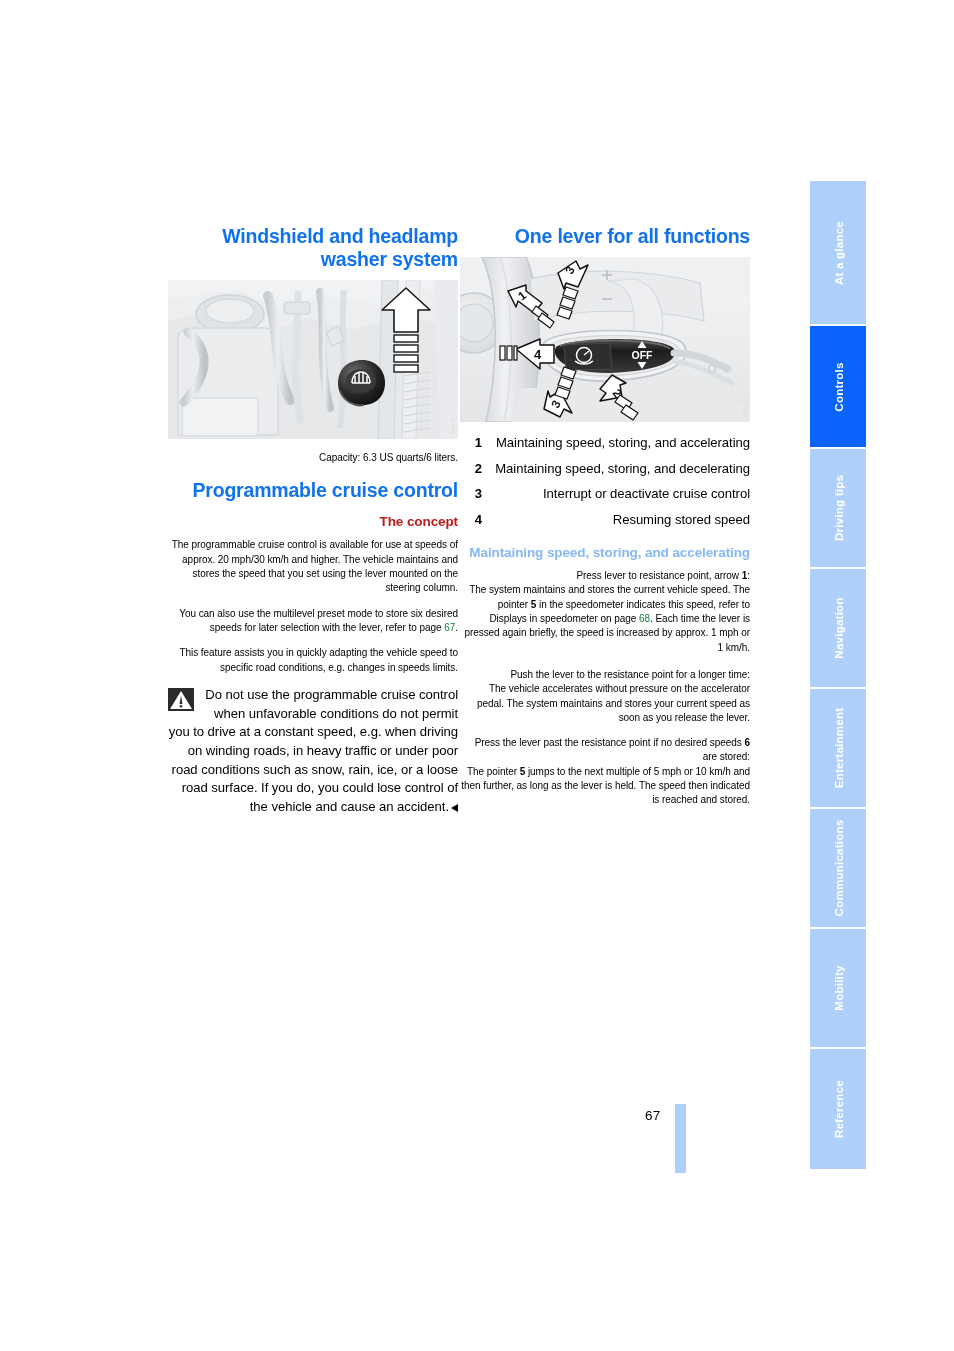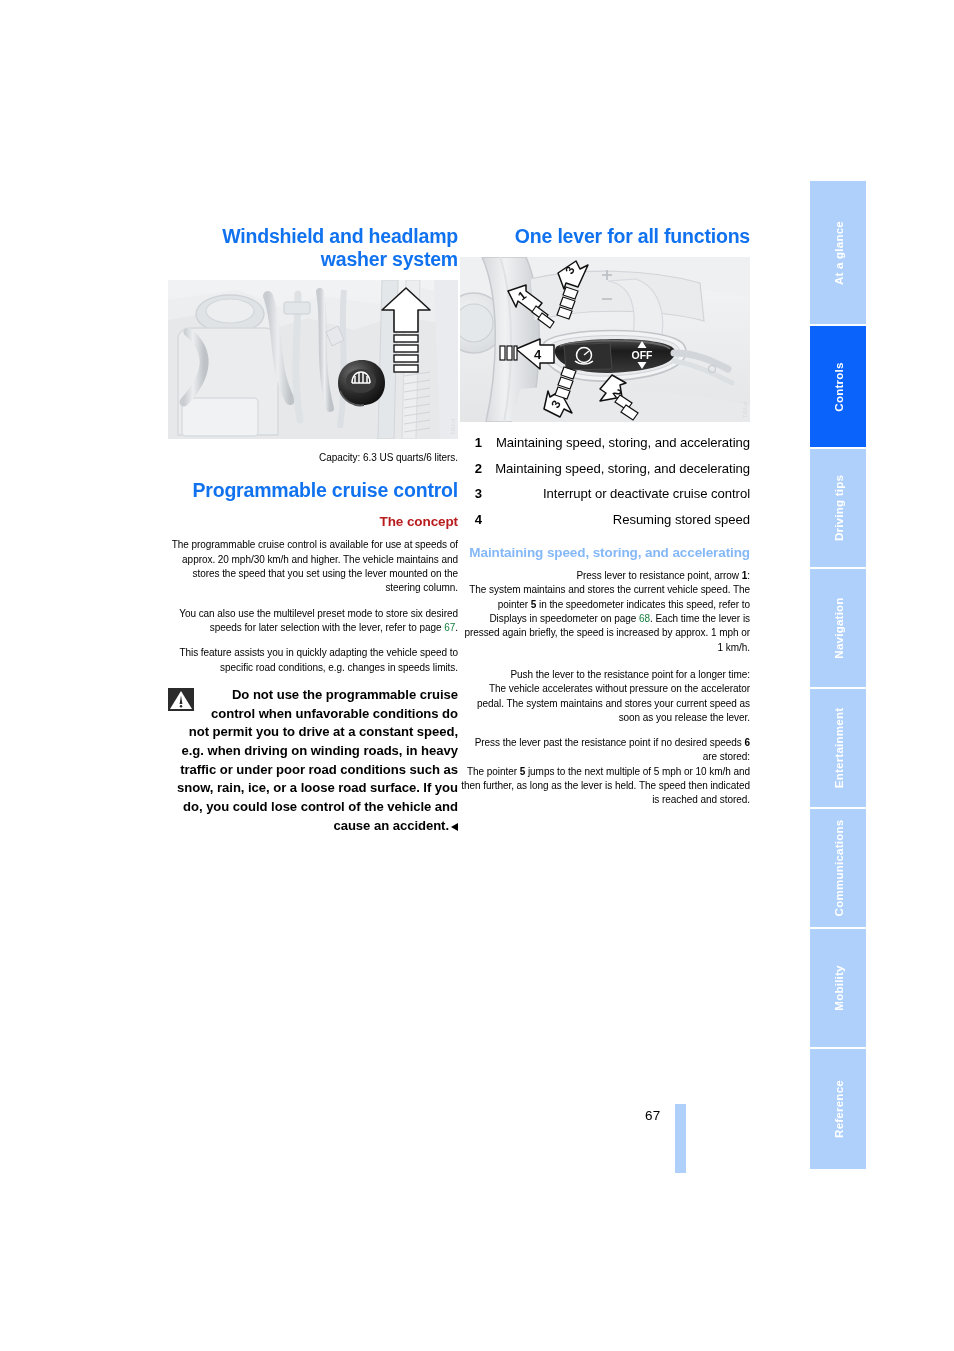--- a/index.html
+++ b/index.html
@@ -109,21 +109,20 @@
     font-weight: bold;
   }
   .legend .txt { flex: 1 1 auto; }
 
   
   .warn-block {
     font-size: 13.1px;
     line-height: 1.43;
     letter-spacing: -0.05px;
     position: relative;
-    font-weight: bold;
   }
   .warn-icon {
     float: left;
     width: 26px;
     height: 23px;
     margin: 2px 9px 0 0;
     shape-outside: margin-box;
   }
   .warn-icon svg { display: block; }
   .warn-end {

